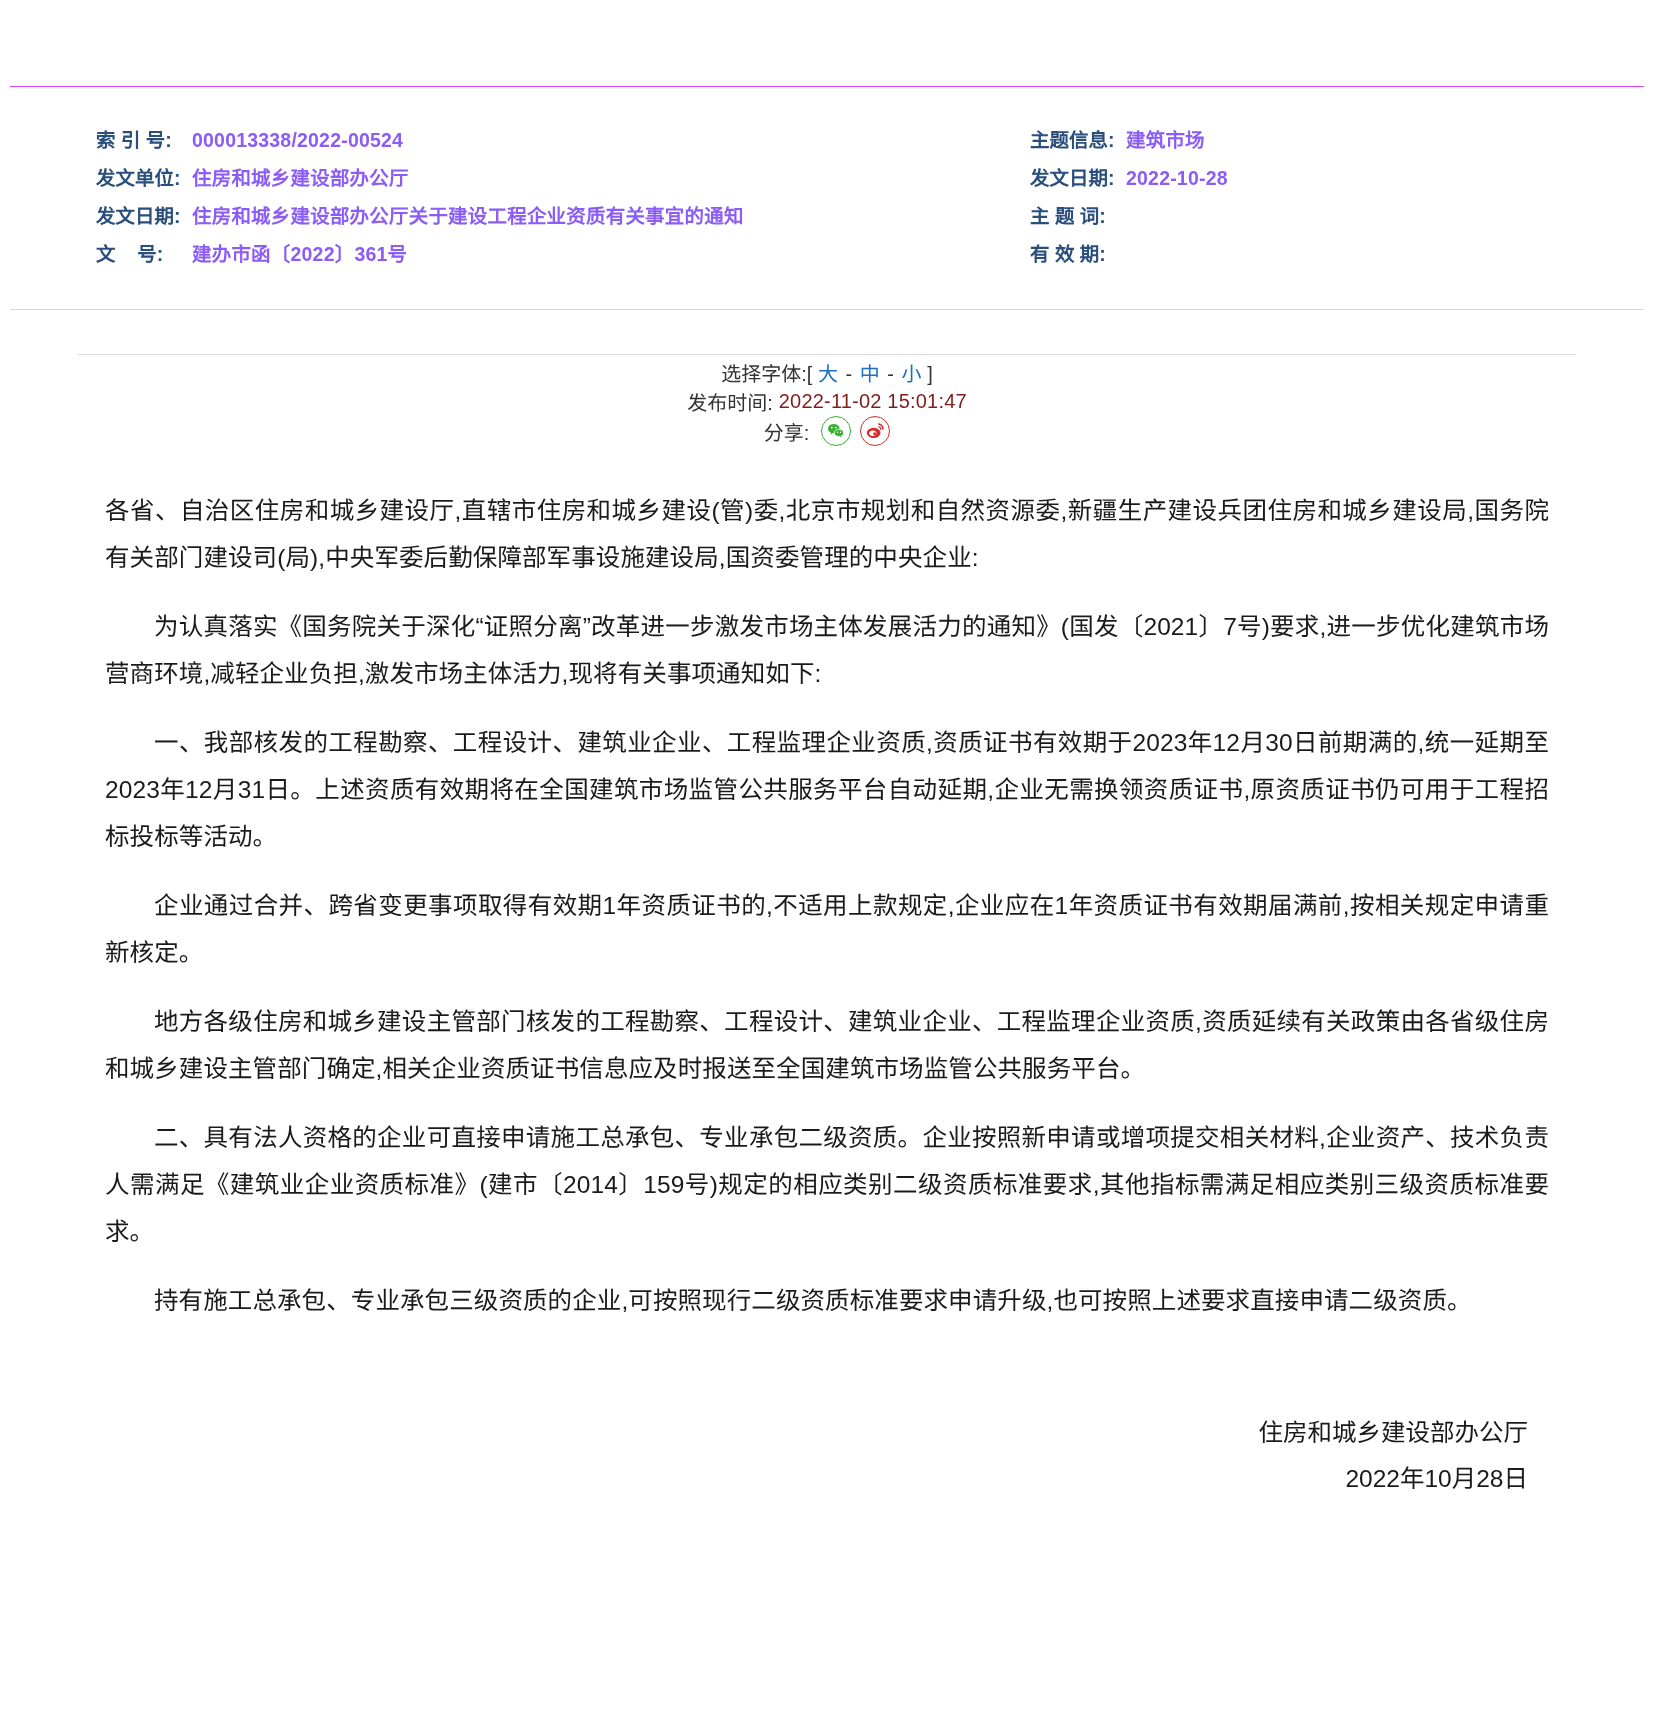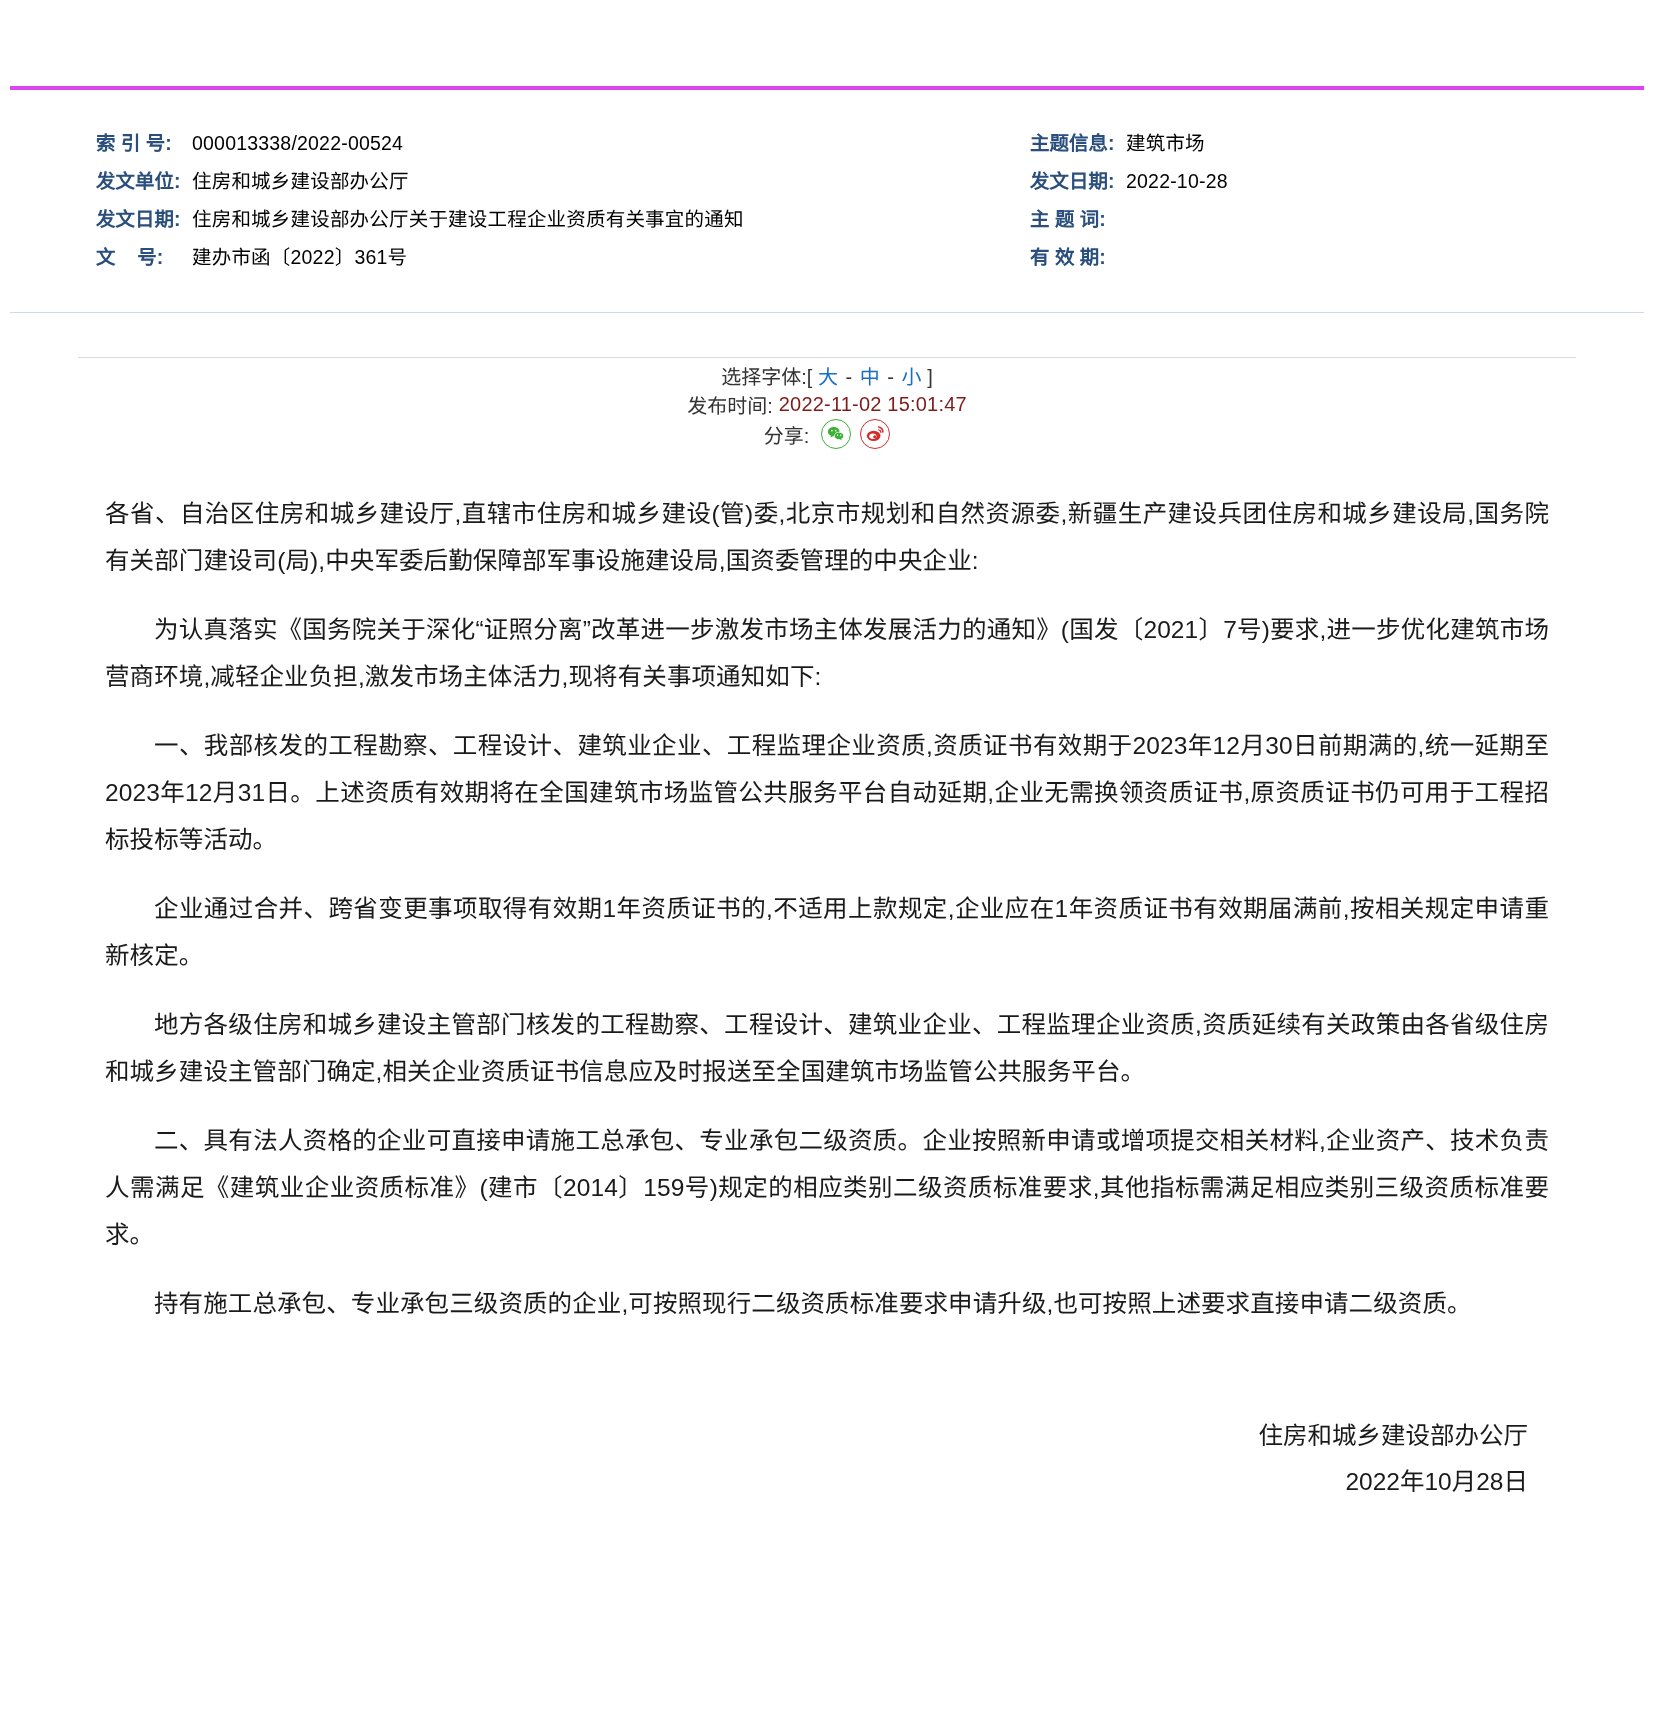--- a/index.html
+++ b/index.html
@@ -18,21 +18,21 @@
 
   .page {
     width: 1654px;
     box-sizing: border-box;
     position: relative;
   }
 
   
   .meta-panel {
     margin: 86px 10px 0 10px;
-    border-top: 4px solid #d946ef;
+    border-top: 1px solid #d946ef;
     border-bottom: 1px solid #cfd9e6;
     padding: 34px 0 36px 0;
     display: flex;
     box-sizing: border-box;
   }
   .meta-col {
     display: flex;
     flex-direction: column;
   }
   .meta-col-left {
@@ -54,22 +54,22 @@
   }
   .meta-label {
     color: #2a4f7c;
     font-weight: bold;
     white-space: pre;
     flex: 0 0 auto;
   }
   .meta-label.w-left { width: 96px; }
   .meta-label.w-right { width: 96px; }
   .meta-value {
-    color: #000000;
-    font-weight: normal;
+    color: #8b5cf6;
+    font-weight: bold;
     letter-spacing: 0.2px;
   }
 
   
   .doc-title {
     margin: 108px 0 0 0;
     text-align: center;
     font-size: 34px;
     font-weight: bold;
     line-height: 48px;

